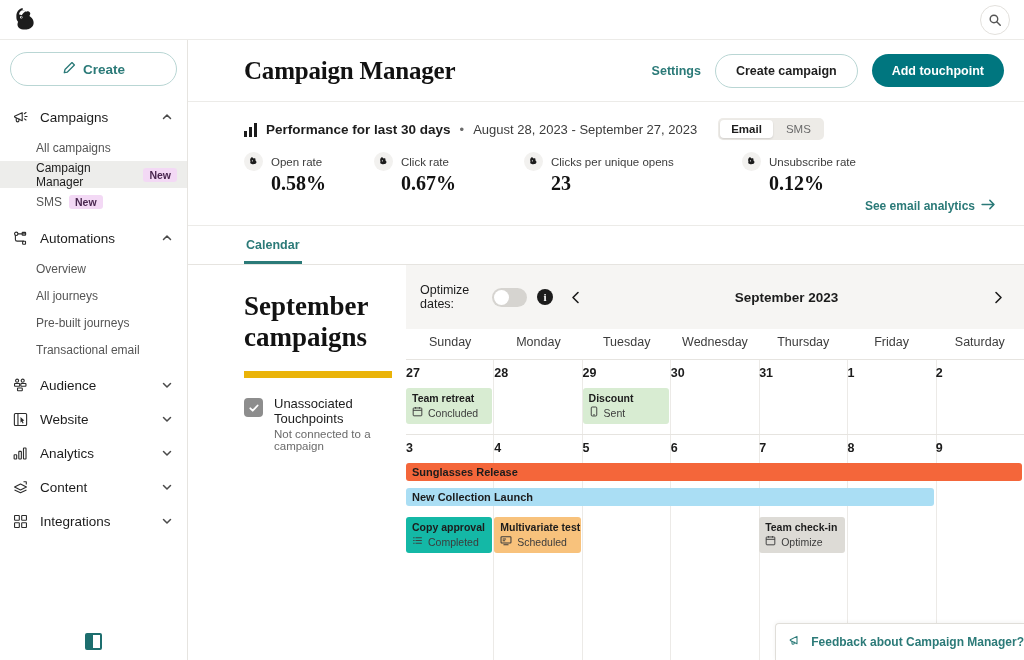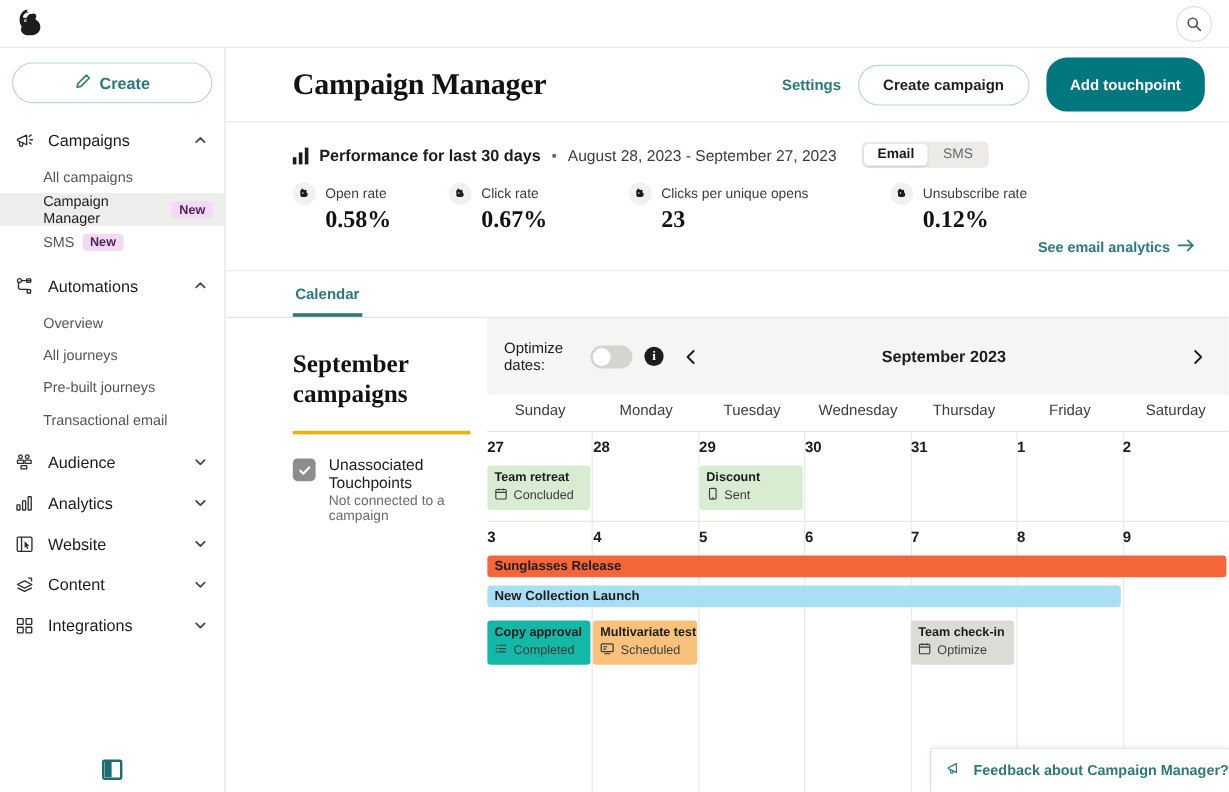--- a/index.html
+++ b/index.html
@@ -68,21 +68,21 @@
     padding: 0 20px 0 56px; border-bottom: 1px solid #ecebe8; gap: 14px;
   }
   .page-title { font-family: "Liberation Serif", serif; font-size: 25px; font-weight: 700; color: #121212; flex: 1; letter-spacing: -0.2px; }
   .link-settings { color: #2b7a78; font-size: 12.5px; font-weight: 700; cursor: pointer; }
   .btn-outline {
     height: 34px; padding: 0 20px; border-radius: 17px; border: 1px solid #b9d6d4;
     background: #fff; color: #1f1f1f; font-size: 12.5px; font-weight: 700; cursor: pointer;
     display: flex; align-items: center;
   }
   .btn-primary {
-    height: 45px; padding: 0 20px; border-radius: 17px; border: none;
+    height: 33px; padding: 0 20px; border-radius: 17px; border: none;
     background: #00767f; color: #fff; font-size: 12.5px; font-weight: 700; cursor: pointer;
     display: flex; align-items: center;
   }
 
   
   .perf { padding: 16px 20px 12px 56px; border-bottom: 1px solid #ecebe8; }
   .perf-head { display: flex; align-items: center; gap: 9px; }
   .bar-icon { display: flex; align-items: flex-end; gap: 2px; height: 15px; }
   .bar-icon i { display: block; width: 3px; background: #1c1c1c; }
   .perf-title { font-size: 13.5px; font-weight: 700; color: #1c1c1c; }
@@ -115,22 +115,22 @@
   .tabs { padding: 0 20px 0 56px; border-bottom: 1px solid #e6e4e0; display: flex; }
   .tab {
     font-size: 12.5px; color: #2b7a78; font-weight: 700; padding: 12px 2px 9px 2px;
     border-bottom: 3px solid #2b7a78; cursor: pointer;
   }
 
   
   .cal-section { flex: 1; display: flex; min-height: 0; }
   .cal-left { width: 218px; flex: 0 0 218px; padding: 26px 14px 0 56px; }
   .cal-left-title {
-    font-family: "Liberation Serif", serif; font-size: 21px; font-weight: 700; color: #121212;
-    padding-bottom: 18px; border-bottom: 3px solid #eab308;
+    font-family: "Liberation Serif", serif; font-size: 27px; font-weight: 700; color: #121212;
+    padding-bottom: 18px; border-bottom: 7px solid #eab308;
   }
   .touch-row { display: flex; gap: 11px; padding-top: 18px; }
   .cbx {
     width: 19px; height: 19px; flex: 0 0 19px; border-radius: 4px; background: #8d8d8d;
     display: flex; align-items: center; justify-content: center; cursor: pointer; margin-top: 2px;
   }
   .touch-title { font-size: 13px; color: #1c1c1c; }
   .touch-sub { font-size: 11.5px; color: #6b6b6b; margin-top: 2px; }
 
   .cal-right { flex: 1; min-width: 0; display: flex; flex-direction: column; }
@@ -294,42 +294,42 @@
           <span class="chev">
             <svg width="12" height="12" viewBox="0 0 12 12" fill="none" stroke="#4a4a4a" stroke-width="1.5" stroke-linecap="round" stroke-linejoin="round">
                 <path d="M2.5 4.5L6 8l3.5-3.5"></path>
               </svg>
           </span>
         </div>
 
         <div class="nav-group-head">
           <span class="nav-ico">
             <svg width="17" height="17" viewBox="0 0 20 20" fill="none" stroke="#2c2c2c" stroke-width="1.3">
+              <rect x="2.8" y="3" width="14.4" height="14" rx="1.2"></rect>
+                <path d="M7 3v14"></path>
+              <path d="M10 7l4.5 4.2-2 .5 1.2 2.3-1.2.6-1.2-2.3-1.3 1.4z" fill="#2c2c2c" stroke="none"></path>
+            </svg>
+          </span>
+          <span class="lbl">Website</span>
+          <span class="chev">
+            <svg width="12" height="12" viewBox="0 0 12 12" fill="none" stroke="#4a4a4a" stroke-width="1.5" stroke-linecap="round" stroke-linejoin="round">
+                <path d="M2.5 4.5L6 8l3.5-3.5"></path>
+              </svg>
+          </span>
+        </div>
+
+        <div class="nav-group-head">
+          <span class="nav-ico">
+            <svg width="17" height="17" viewBox="0 0 20 20" fill="none" stroke="#2c2c2c" stroke-width="1.3">
               <rect x="2.5" y="11.5" width="3" height="5" rx=".6"></rect>
               <rect x="8" y="7.5" width="3" height="9" rx=".6"></rect>
               <rect x="13.5" y="3.5" width="3" height="13" rx=".6"></rect>
             </svg>
           </span>
           <span class="lbl">Analytics</span>
-          <span class="chev">
-            <svg width="12" height="12" viewBox="0 0 12 12" fill="none" stroke="#4a4a4a" stroke-width="1.5" stroke-linecap="round" stroke-linejoin="round">
-                <path d="M2.5 4.5L6 8l3.5-3.5"></path>
-              </svg>
-          </span>
-        </div>
-
-        <div class="nav-group-head">
-          <span class="nav-ico">
-            <svg width="17" height="17" viewBox="0 0 20 20" fill="none" stroke="#2c2c2c" stroke-width="1.3">
-              <rect x="2.8" y="3" width="14.4" height="14" rx="1.2"></rect>
-                <path d="M7 3v14"></path>
-              <path d="M10 7l4.5 4.2-2 .5 1.2 2.3-1.2.6-1.2-2.3-1.3 1.4z" fill="#2c2c2c" stroke="none"></path>
-            </svg>
-          </span>
-          <span class="lbl">Website</span>
           <span class="chev">
             <svg width="12" height="12" viewBox="0 0 12 12" fill="none" stroke="#4a4a4a" stroke-width="1.5" stroke-linecap="round" stroke-linejoin="round">
                 <path d="M2.5 4.5L6 8l3.5-3.5"></path>
               </svg>
           </span>
         </div>
 
         <div class="nav-group-head">
           <span class="nav-ico">
             <svg width="17" height="17" viewBox="0 0 20 20" fill="none" stroke="#2c2c2c" stroke-width="1.3" stroke-linejoin="round">

